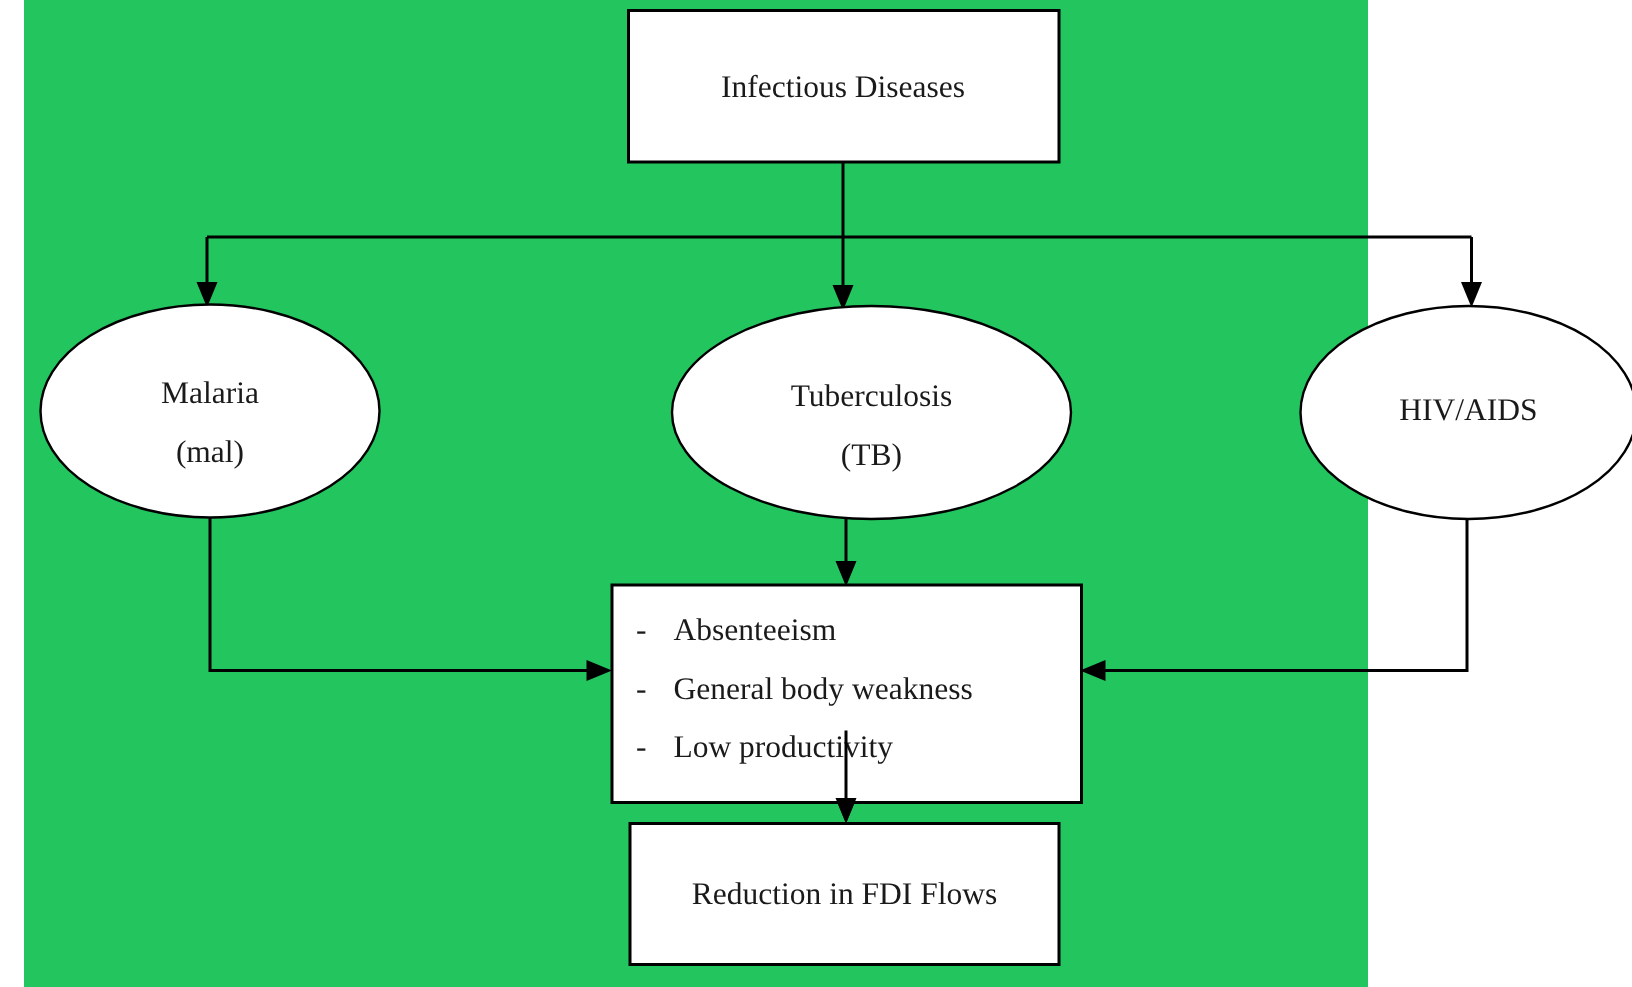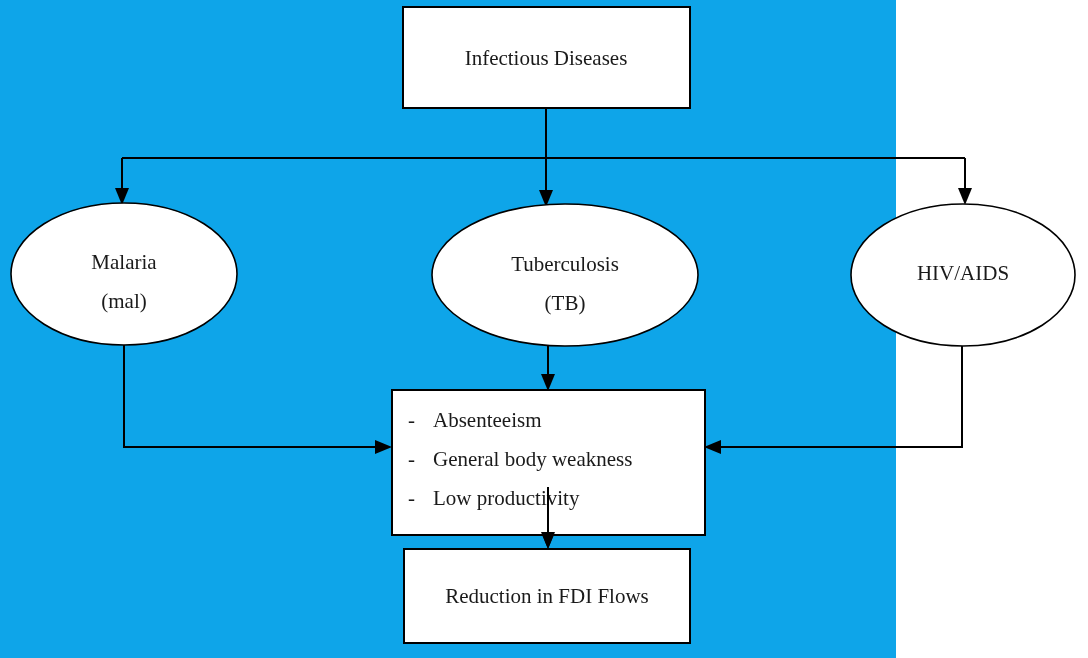--- a/index.html
+++ b/index.html
@@ -12,21 +12,22 @@
     width: 1088px;
     height: 658px;
     font-family: "Liberation Serif", "DejaVu Serif", serif;
     color: #1a1a1a;
     overflow: hidden;
   }
   #diagram-canvas {
     position: relative;
     width: 896px;
     height: 658px;
-    background: #0ea5e9;
+    background: #22c55e;
+    margin-left: 16px;
   }
   svg.diagram-svg {
     position: absolute;
     top: 0;
     left: 0;
     width: 1088px;
     height: 658px;
   }
   .node-shape {
     fill: #ffffff;

